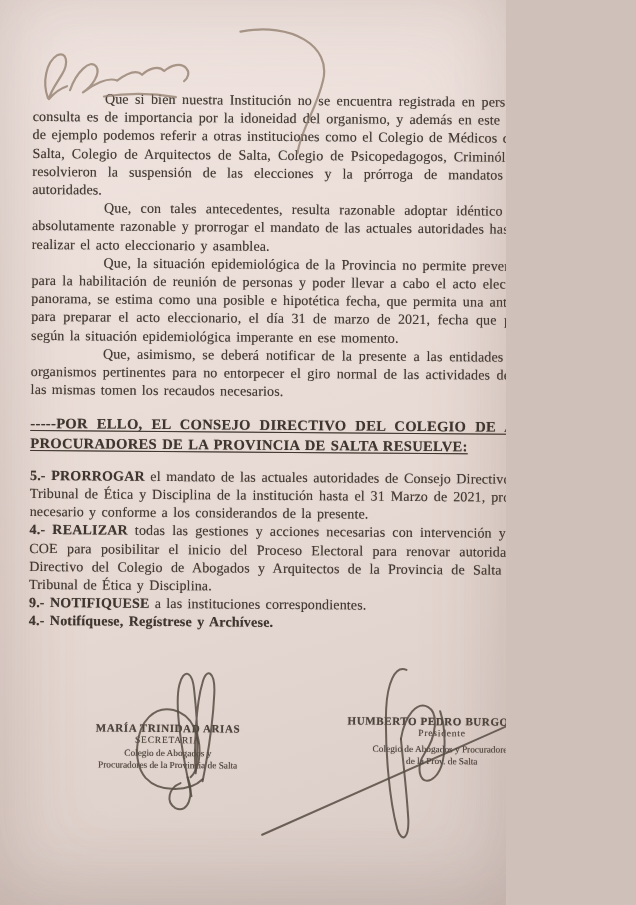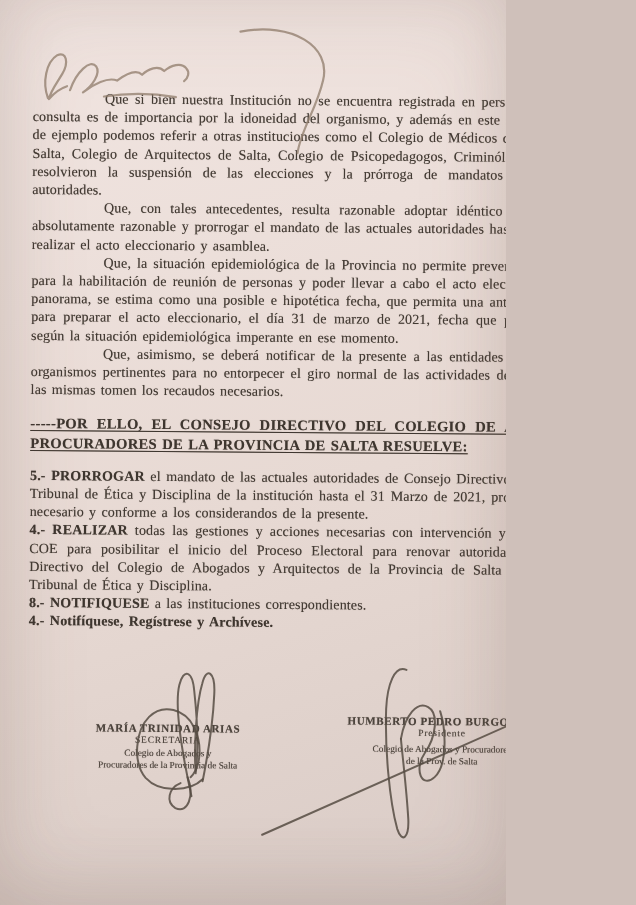--- a/index.html
+++ b/index.html
@@ -68,21 +68,21 @@
       <p class="para">Que si bien nuestra Institución no se encuentra registrada en personas Juridicas, su consulta es de importancia por la idoneidad del organismo, y además en este sentido y a modo de ejemplo podemos referir a otras instituciones como el Colegio de Médicos de la Provincia de Salta, Colegio de Arquitectos de Salta, Colegio de Psicopedagogos, Criminólogos, entre otros, resolvieron la suspensión de las elecciones y la prórroga de mandatos de las actuales autoridades.</p>
       <p class="para">Que, con tales antecedentes, resulta razonable adoptar idéntico criterio, por ser absolutamente razonable y prorrogar el mandato de las actuales autoridades hasta tanto se pueda realizar el acto eleccionario y asamblea.</p>
       <p class="para">Que, la situación epidemiológica de la Provincia no permite prever una fecha cierta para la habilitación de reunión de personas y poder llevar a cabo el acto eleccionario. Ante tal panorama, se estima como una posible e hipotética fecha, que permita una antelación razonable para preparar el acto eleccionario, el día 31 de marzo de 2021, fecha que podrá prorrogarse según la situación epidemiológica imperante en ese momento.</p>
       <p class="para">Que, asimismo, se deberá notificar de la presente a las entidades e instituciones y organismos pertinentes para no entorpecer el giro normal de las actividades del Colegio, y que las mismas tomen los recaudos necesarios.</p>
 
       <h2 class="heading">-----POR ELLO, EL CONSEJO DIRECTIVO DEL COLEGIO DE ABOGADOS Y PROCURADORES DE LA PROVINCIA DE SALTA RESUELVE:</h2>
 
       <div class="items">
         <div class="item"><b>5.- PRORROGAR</b><span> el mandato de las actuales autoridades de Consejo Directivo y miembros del Tribunal de Ética y Disciplina de la institución hasta el 31 Marzo de 2021, prorrogable en caso necesario y conforme a los considerandos de la presente.</span></div>
         <div class="item"><b>4.- REALIZAR</b><span> todas las gestiones y acciones necesarias con intervención y autorización del COE para posibilitar el inicio del Proceso Electoral para renovar autoridades del Consejo Directivo del Colegio de Abogados y Arquitectos de la Provincia de Salta y miembros del Tribunal de Ética y Disciplina.</span></div>
-        <div class="item"><b>8.- NOTIFIQUESE</b><span> a las instituciones correspondientes.</span></div>
+        <div class="item"><b>9.- NOTIFIQUESE</b><span> a las instituciones correspondientes.</span></div>
         <div class="item"><b>4.- Notifíquese, Regístrese y Archívese.</b><span></span></div>
       </div>
     </div>
 
     <div class="sigblock sig-left">
       <div class="sig-name">MARÍA TRINIDAD ARIAS</div>
       <div class="sig-role">SECRETARIA</div>
       <div class="sig-org1">Colegio de Abogados y</div>
       <div class="sig-org2">Procuradores de la Provincia de Salta</div>
     </div>

